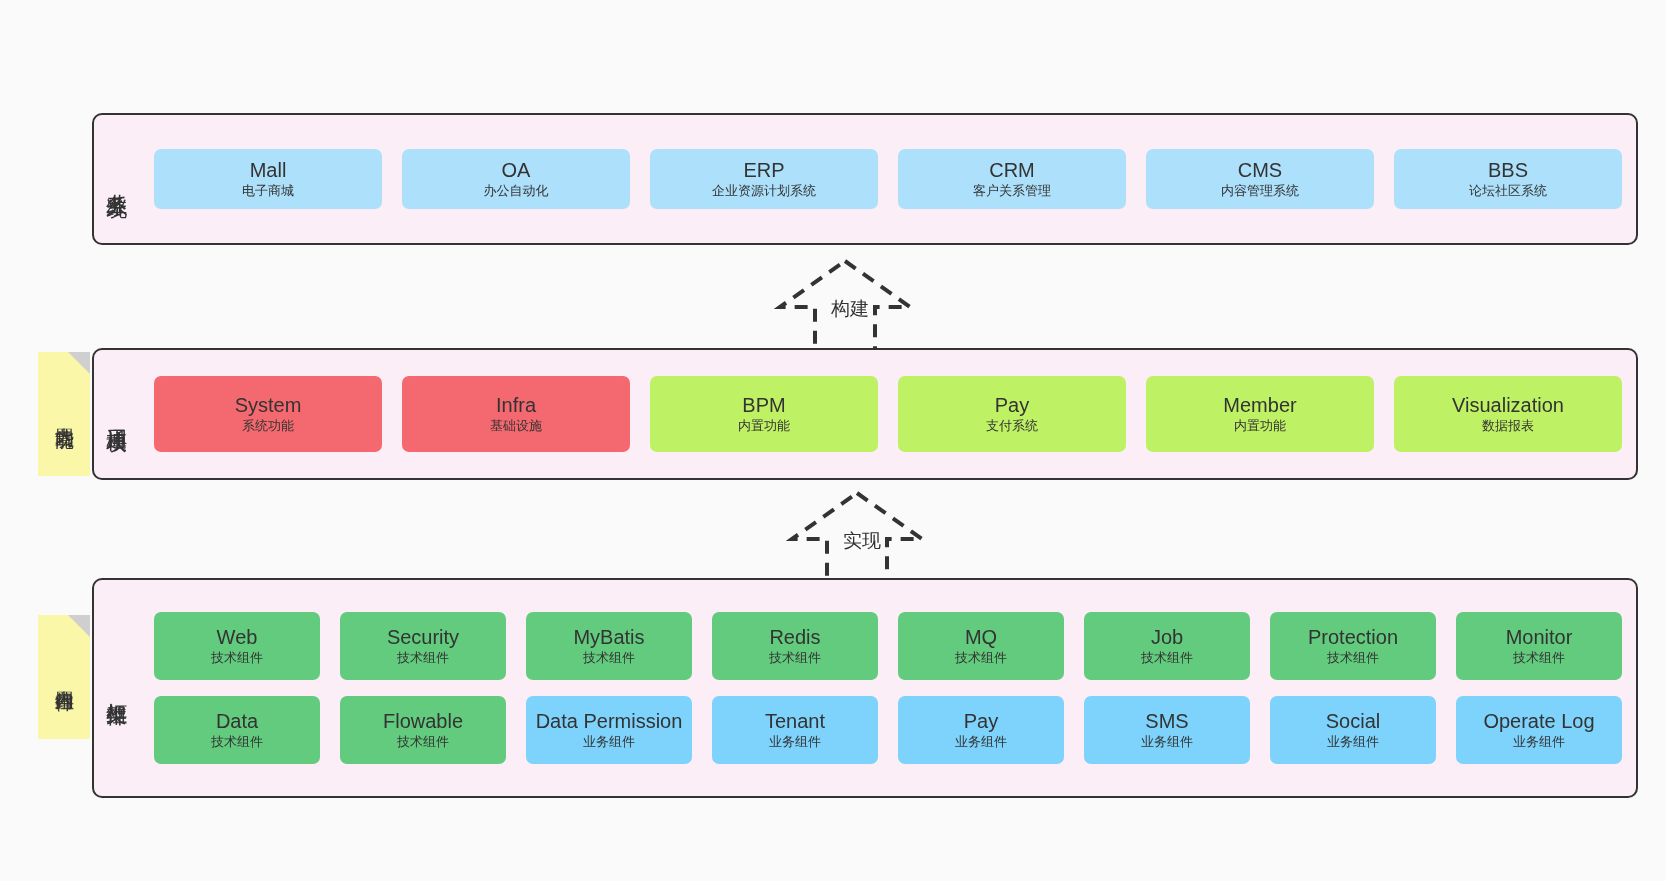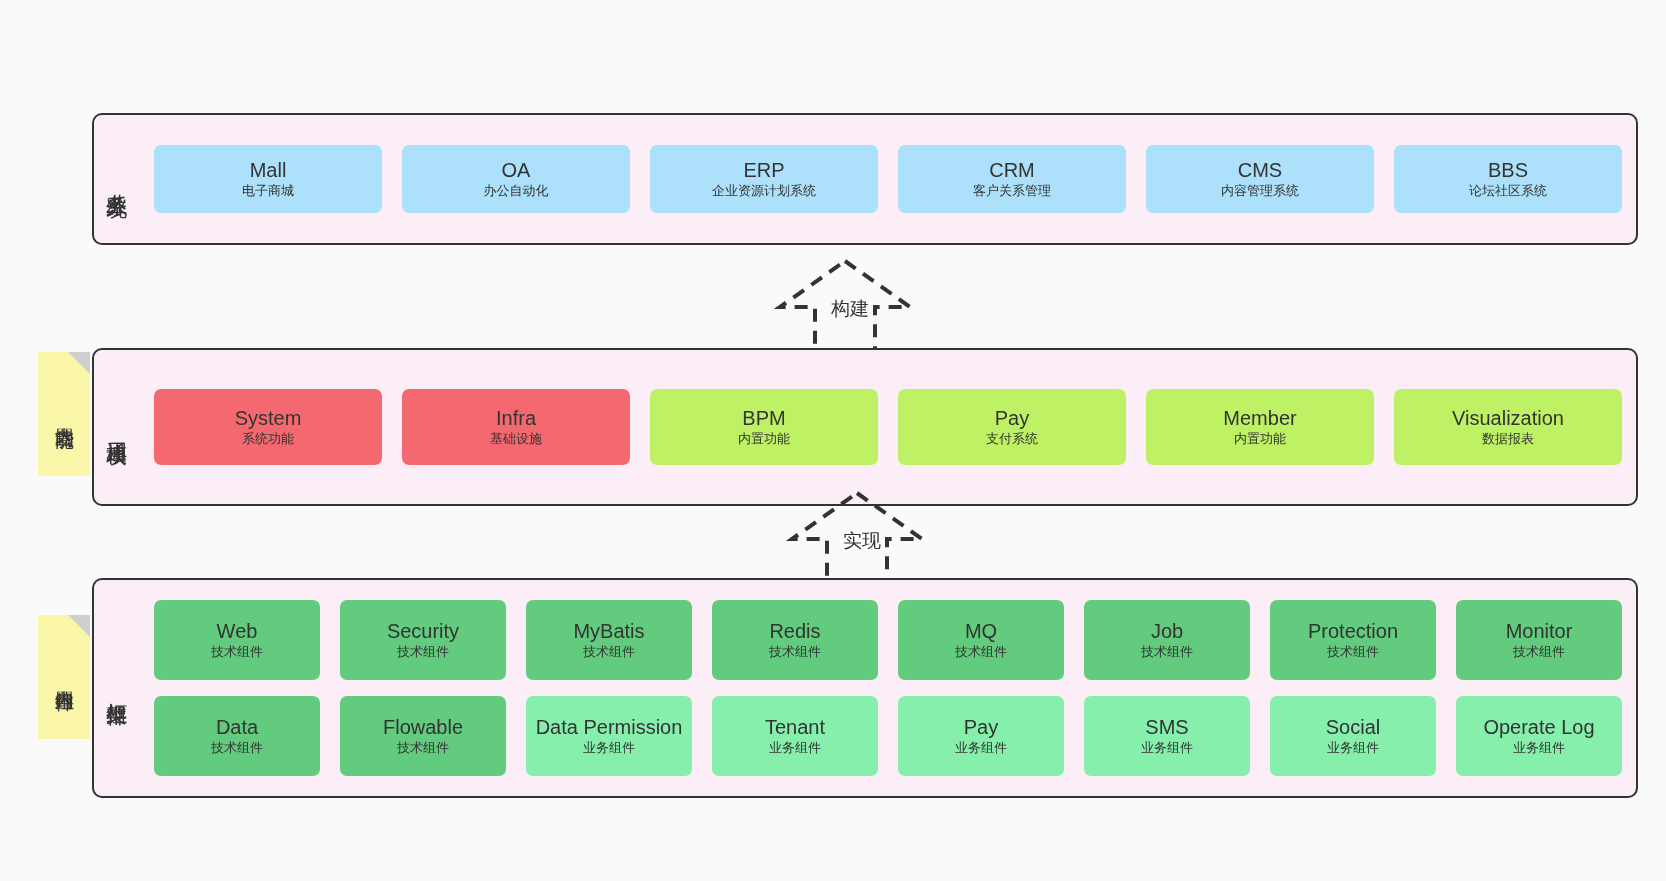--- a/index.html
+++ b/index.html
@@ -87,31 +87,31 @@
   }
   .card .cn {
     font-size: 13px;
     color: #333333;
   }
 
   .card.blue       { background: #ace0fb; }
   .card.red        { background: #f4696f; }
   .card.pink       { background: #bef264; }
   .card.green      { background: #62cb7d; }
-  .card.lightgreen { background: #86efac; }
+  .card.lightgreen { background: #7dd3fc; }
 
   
   #layer-business { left: 92px;  top: 113px; width: 1546px; height: 132px; }
-  #layer-business .card { height: 68px; }
-
-  #layer-common   { left: 92px;  top: 348px; width: 1546px; height: 158px; }
+  #layer-business .card { height: 60px; }
+
+  #layer-common   { left: 92px;  top: 348px; width: 1546px; height: 132px; }
   #layer-common .card { height: 76px; }
 
   #layer-framework{ left: 92px;  top: 578px; width: 1546px; height: 220px; }
-  #layer-framework .card { height: 80px; }
+  #layer-framework .card { height: 68px; }
 
   
   .connector {
     position: absolute;
     width: 170px;
     height: 104px;
   }
   .connector svg {
     position: absolute;
     left: 0; top: 0;

